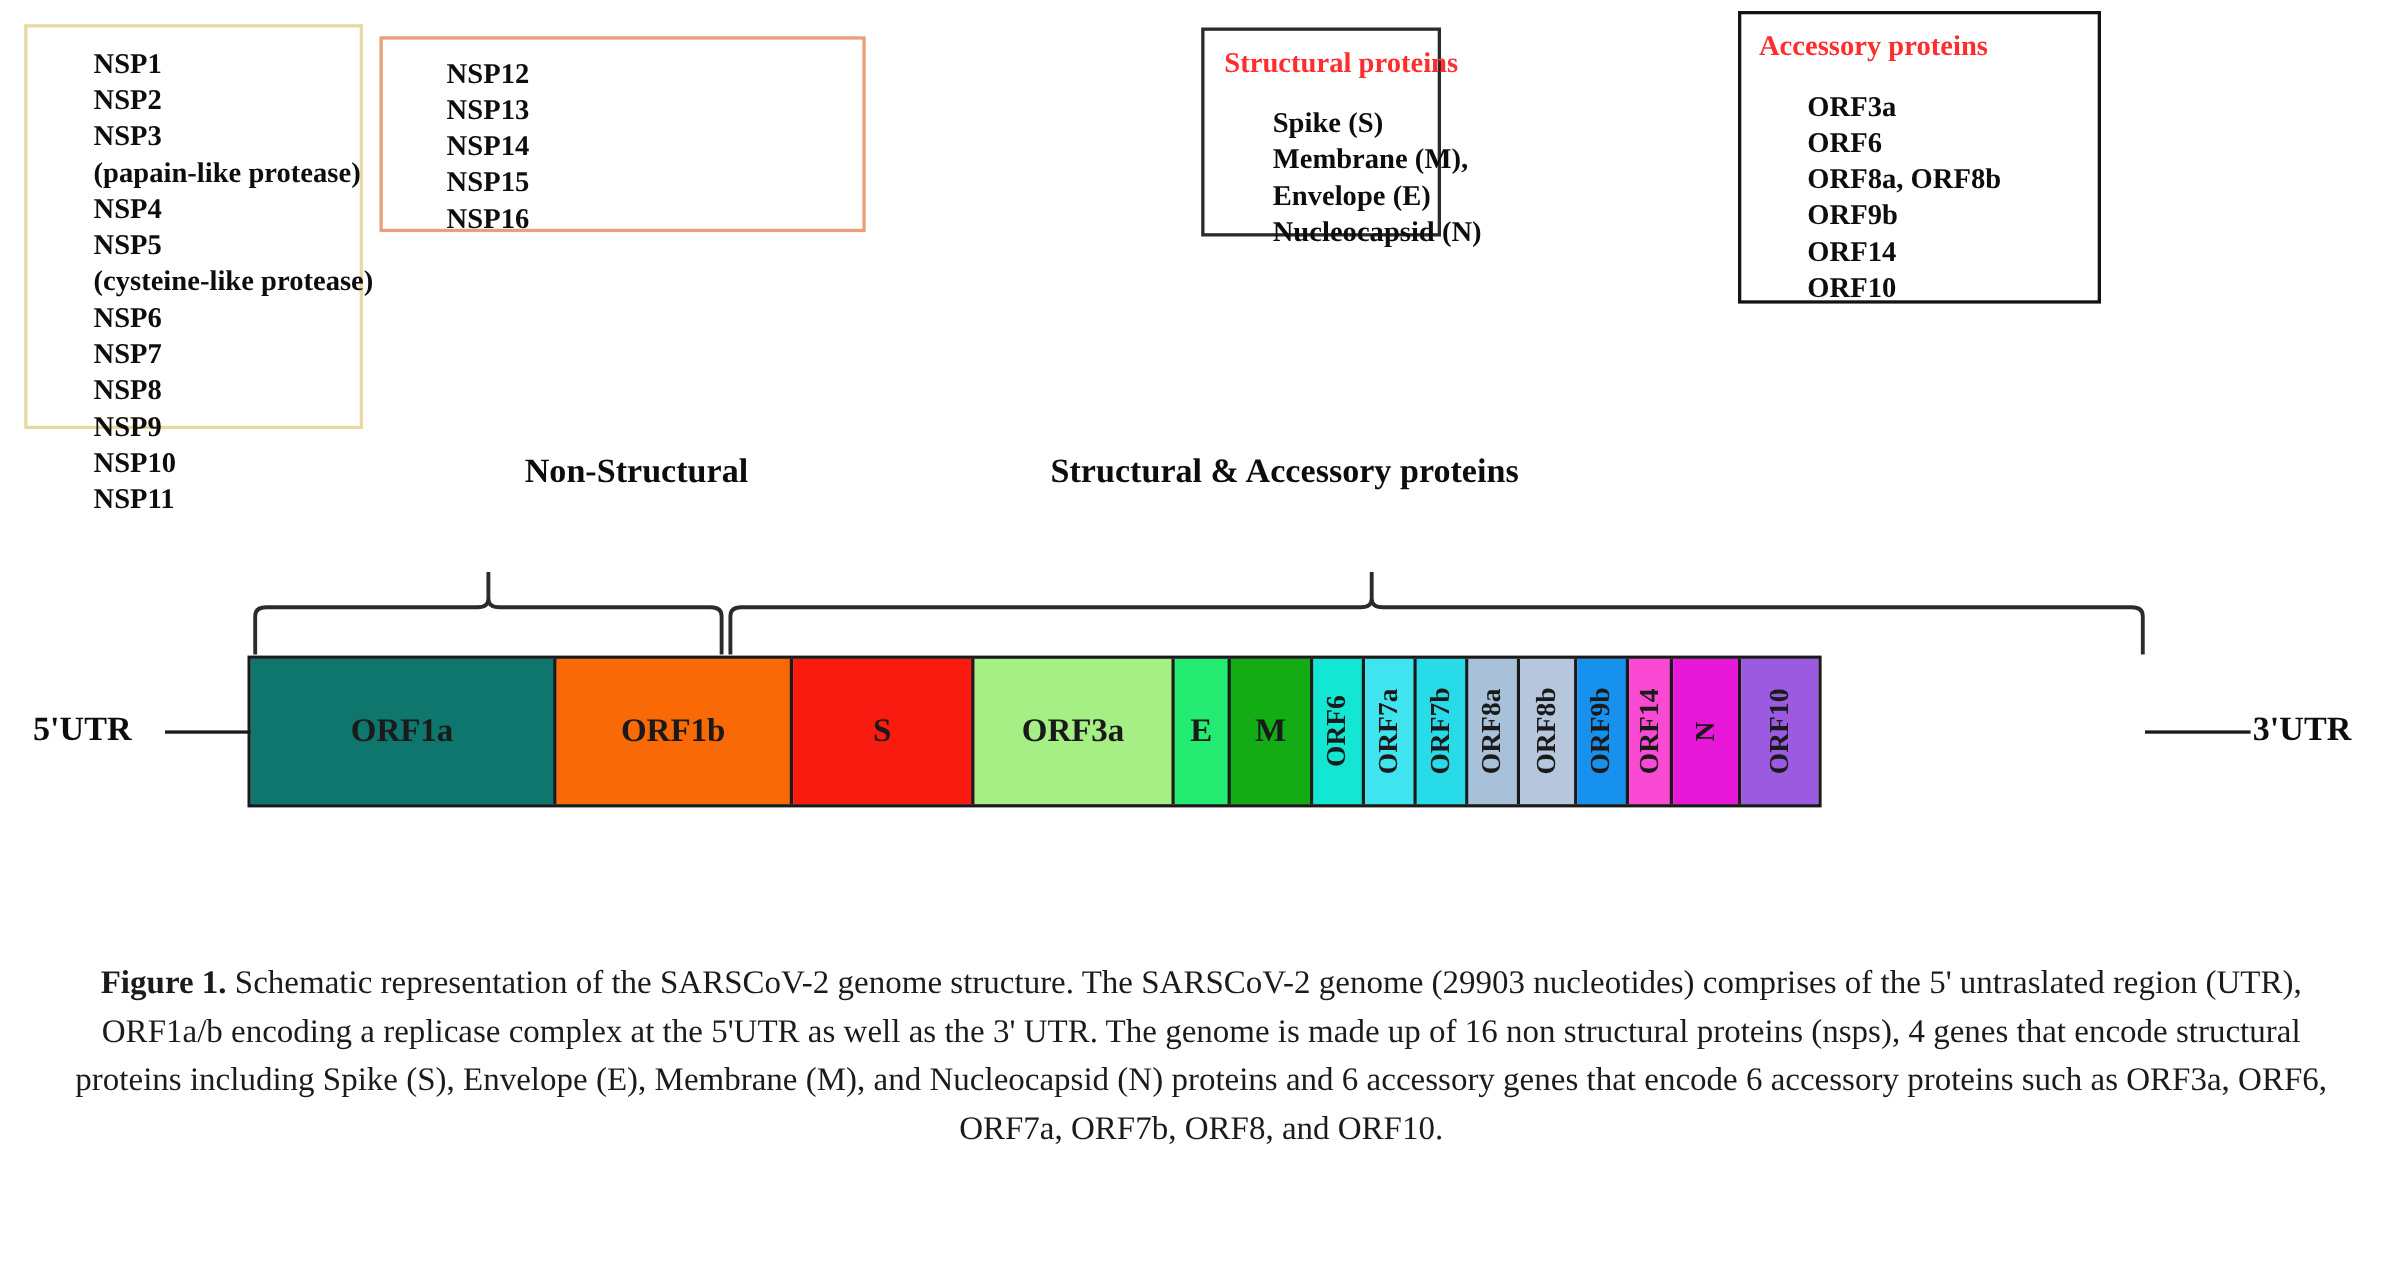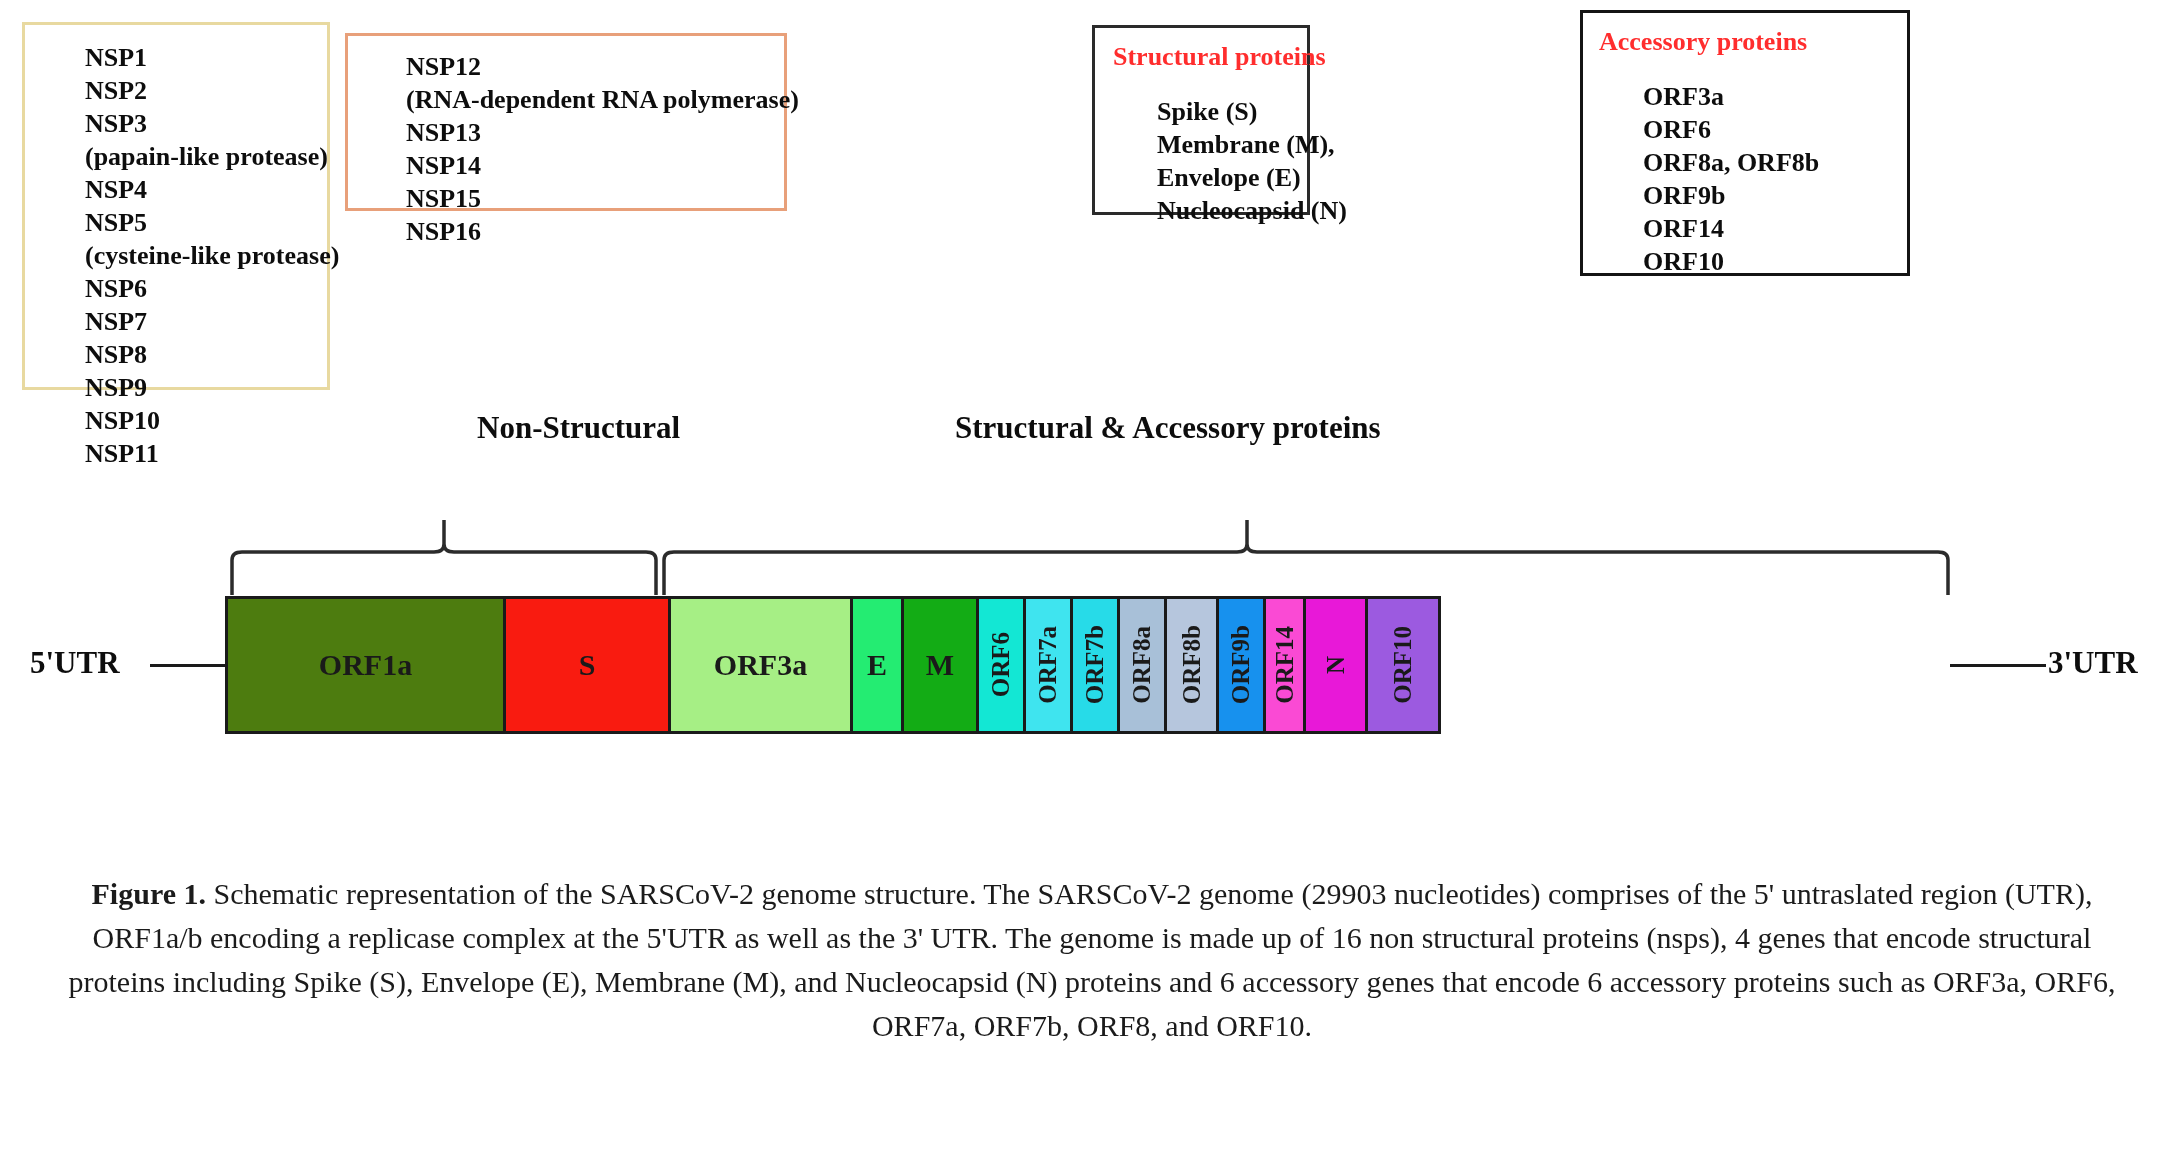--- a/index.html
+++ b/index.html
@@ -167,21 +167,20 @@
     <div class="ln">NSP6</div>
     <div class="ln">NSP7</div>
     <div class="ln">NSP8</div>
     <div class="ln">NSP9</div>
     <div class="ln">NSP10</div>
     <div class="ln">NSP11</div>
   </div>
 
   <div class="legend-box" id="box-nsp-b">
     <div class="ln">NSP12</div>
-    <div class="ln">(RNA-dependent RNA polymerase)</div>
     <div class="ln">NSP13</div>
     <div class="ln">NSP14</div>
     <div class="ln">NSP15</div>
     <div class="ln">NSP16</div>
   </div>
 
   <div class="legend-box" id="box-structural">
     <div class="legend-title" style="color:#ff2d2d">Structural proteins</div>
     <div class="legend-gap"></div>
     <div class="ln">Spike (S)</div>
@@ -210,22 +209,25 @@
              L 444 84 Q 444 92 454 92 L 646 92 Q 656 92 656 100 L 656 135" fill="none" stroke="#2b2b2b" stroke-width="3.5"></path>
 
     <path d="M 664 135 L 664 100 Q 664 92 674 92 L 1237 92 Q 1247 92 1247 84 L 1247 60
              L 1247 84 Q 1247 92 1257 92 L 1938 92 Q 1948 92 1948 100 L 1948 135" fill="none" stroke="#2b2b2b" stroke-width="3.5"></path>
   </svg>
 
   <div class="utr" id="utr5">5'UTR</div>
   <div class="leader" id="leader-left"></div>
 
   <div id="genome">
-    <div class="gene" style="width:278px;background:#4d7c0f">
+    <div class="gene" style="width:278px;background:#0f766e">
       <span class="lbl">ORF1a</span>
+    </div>
+    <div class="gene" style="width:215px;background:#f96a07">
+      <span class="lbl">ORF1b</span>
     </div>
     <div class="gene" style="width:165px;background:#f91b10">
       <span class="lbl">S</span>
     </div>
     <div class="gene" style="width:182px;background:#a6ef85">
       <span class="lbl">ORF3a</span>
     </div>
     <div class="gene" style="width:51px;background:#24ec72">
       <span class="lbl">E</span>
     </div>

